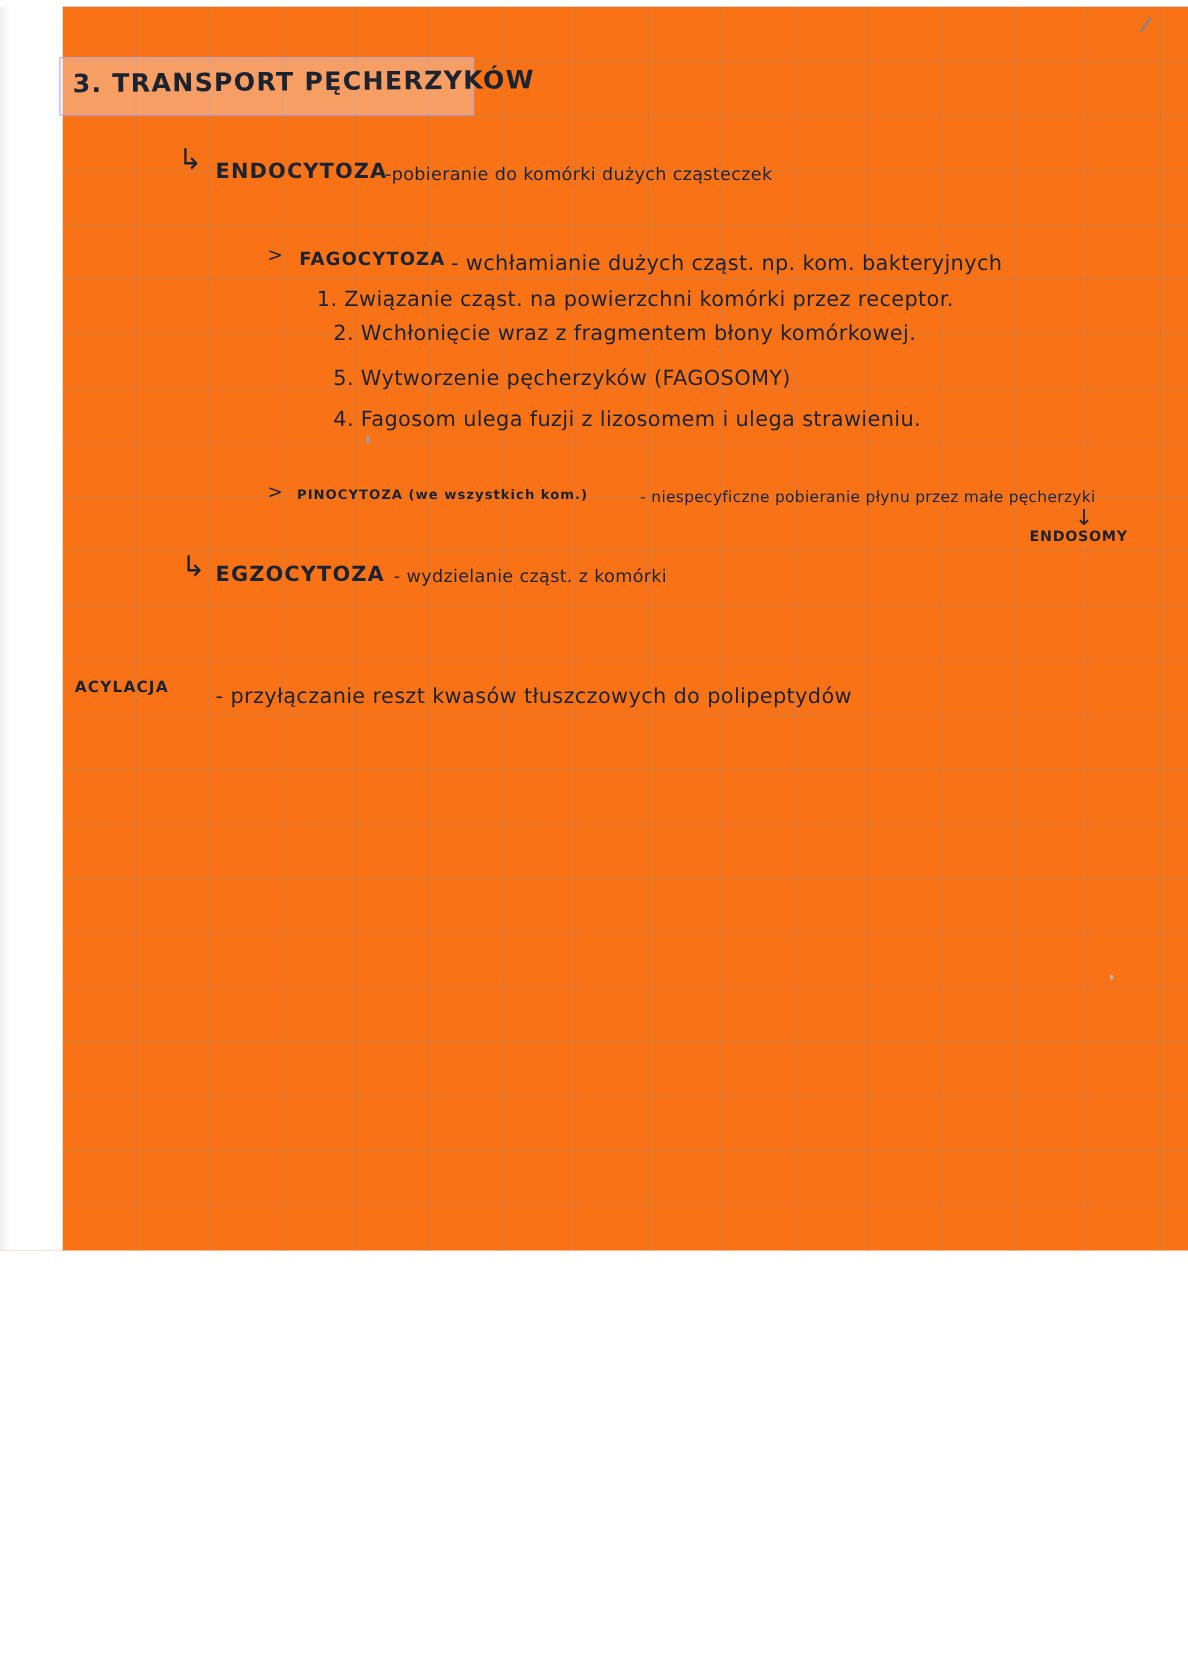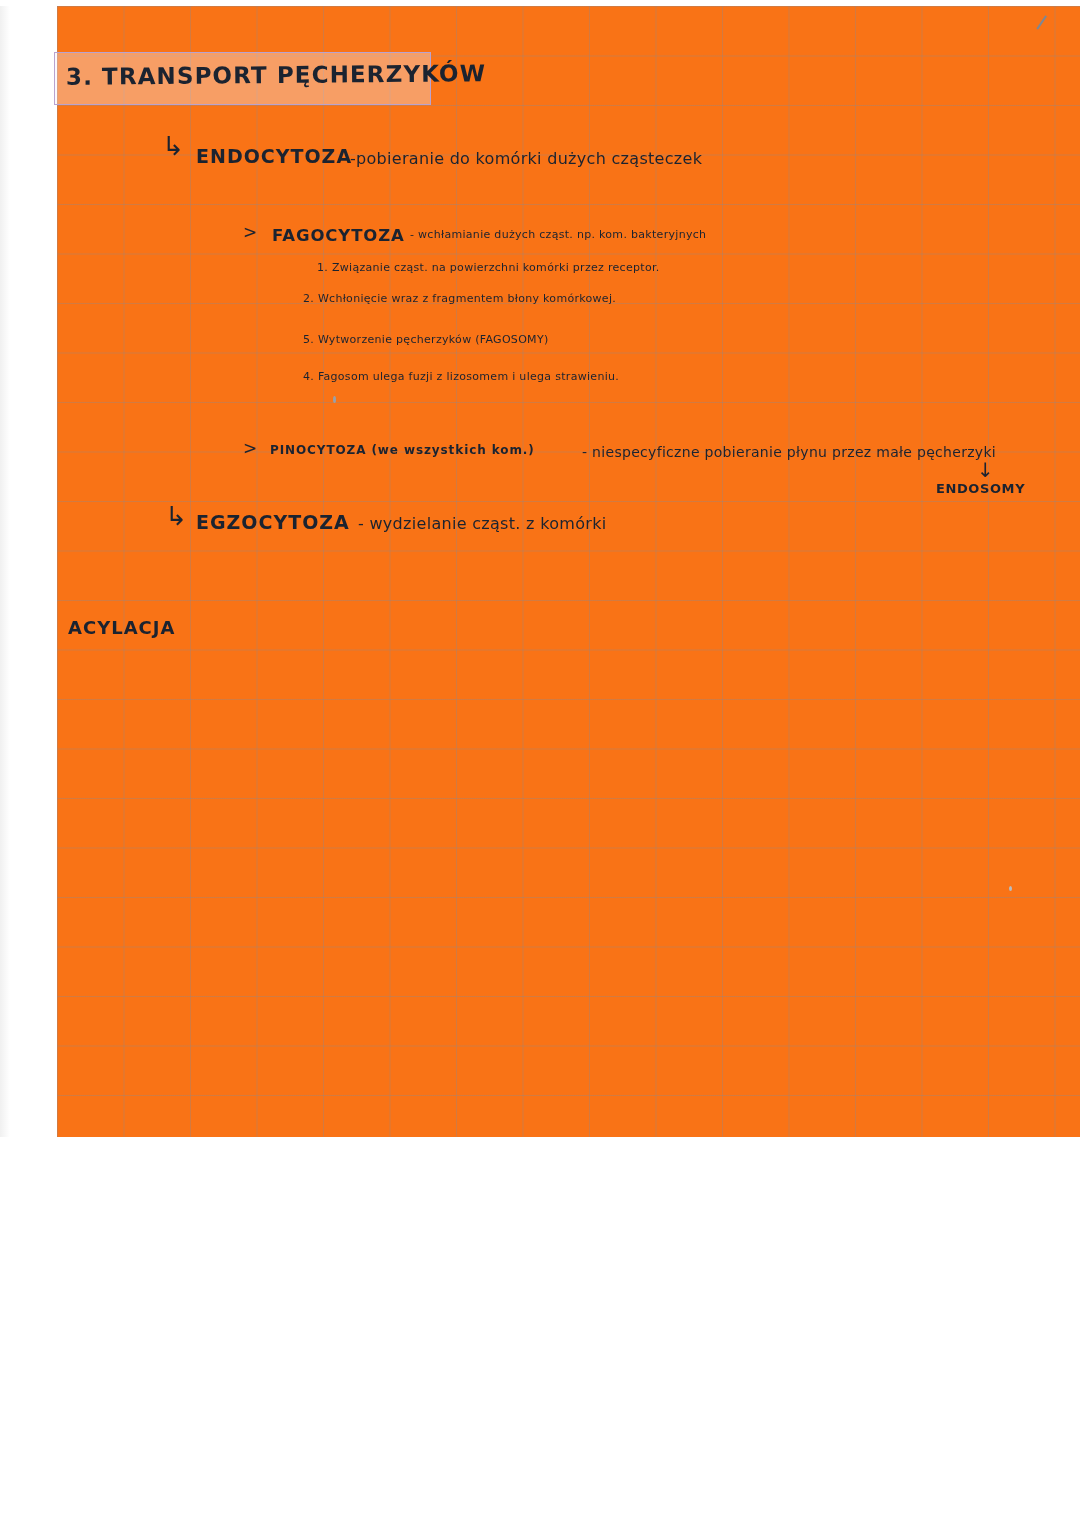--- a/index.html
+++ b/index.html
@@ -94,21 +94,21 @@
   .ink-h3 {
     font-size: 16.5px;
     font-weight: 700;
     letter-spacing: 0.9px;
   }
   .ink-body {
     font-size: 16px;
     letter-spacing: 0.3px;
   }
   .ink-body-sm {
-    font-size: 11px;
+    font-size: 19px;
     letter-spacing: 0.3px;
   }
   .ink-small {
     font-size: 13px;
     letter-spacing: 0.3px;
     text-align: center;
   }
   .slant {
   }
 
@@ -158,30 +158,31 @@
   <div class="hw ink-title" style="left:66px; top:62px;">3. TRANSPORT PĘCHERZYKÓW</div>
 
   <div class="arrow-hook" style="left:162px; top:133px;">↳</div>
   <div class="hw ink-h2 slant" style="left:196px; top:145px;">ENDOCYTOZA</div>
   <div class="hw ink-body" style="left:350px; top:149px;">-pobieranie  do komórki  dużych  cząsteczek</div>
 
   <div class="bullet-arrow" style="left:243px; top:222px;">&gt;</div>
   <div class="hw ink-h3" style="left:272px; top:226px;">FAGOCYTOZA</div>
   <div class="hw ink-body-sm" style="left:410px; top:228px;">- wchłamianie  dużych  cząst.  np. kom.  bakteryjnych</div>
 
-  <div class="hw ink-body-sm" style="left:317px; top:261px;">1. Związanie  cząst.  na  powierzchni  komórki  przez  receptor.</div>
+  <div class="hw ink-body-sm" style="left:288px; top:261px;">1. Związanie  cząst.  na  powierzchni  komórki  przez  receptor.</div>
   <div class="hw ink-body-sm" style="left:303px; top:292px;">2. Wchłonięcie  wraz z  fragmentem  błony  komórkowej.</div>
   <div class="hw ink-body-sm" style="left:303px; top:333px;">5. Wytworzenie  pęcherzyków (FAGOSOMY)</div>
   <div class="hw ink-body-sm" style="left:303px; top:370px;">4. Fagosom  ulega  fuzji  z lizosomem  i ulega  strawieniu.</div>
 
   <div class="bullet-arrow" style="left:243px; top:438px;">&gt;</div>
   <div class="hw ink-h3" style="left:270px; top:443px; font-size:12px;">PINOCYTOZA (we wszystkich kom.)</div>
   <div class="hw ink-body-sm" style="left:558px; top:444px; font-size:14px;padding-left:24px;">- niespecyficzne  pobieranie  płynu  przez  małe  pęcherzyki</div>
   <div class="down-arrow" style="left:977px; top:458px;">↓</div>
   <div class="hw ink-small" style="left:936px; top:481px; font-weight:600; letter-spacing:0.6px;">ENDOSOMY</div>
 
   <div class="arrow-hook" style="left:165px; top:503px;">↳</div>
   <div class="hw ink-h2 slant" style="left:196px; top:511px;">EGZOCYTOZA</div>
   <div class="hw ink-body" style="left:358px; top:514px;">- wydzielanie  cząst. z  komórki</div>
 
-  <div class="hw ink-h2" style="left:68px; top:617px; font-size:18px;">ACYLACJA</div>
+  <div class="hw ink-h2" style="left:68px; top:617px; font-size:14px;">ACYLACJA</div>
+  <div class="hw ink-body-sm" style="left:196px; top:622px;">- przyłączanie  reszt  kwasów  tłuszczowych  do  polipeptydów</div>
 
 </div>
 
 </body></html>

